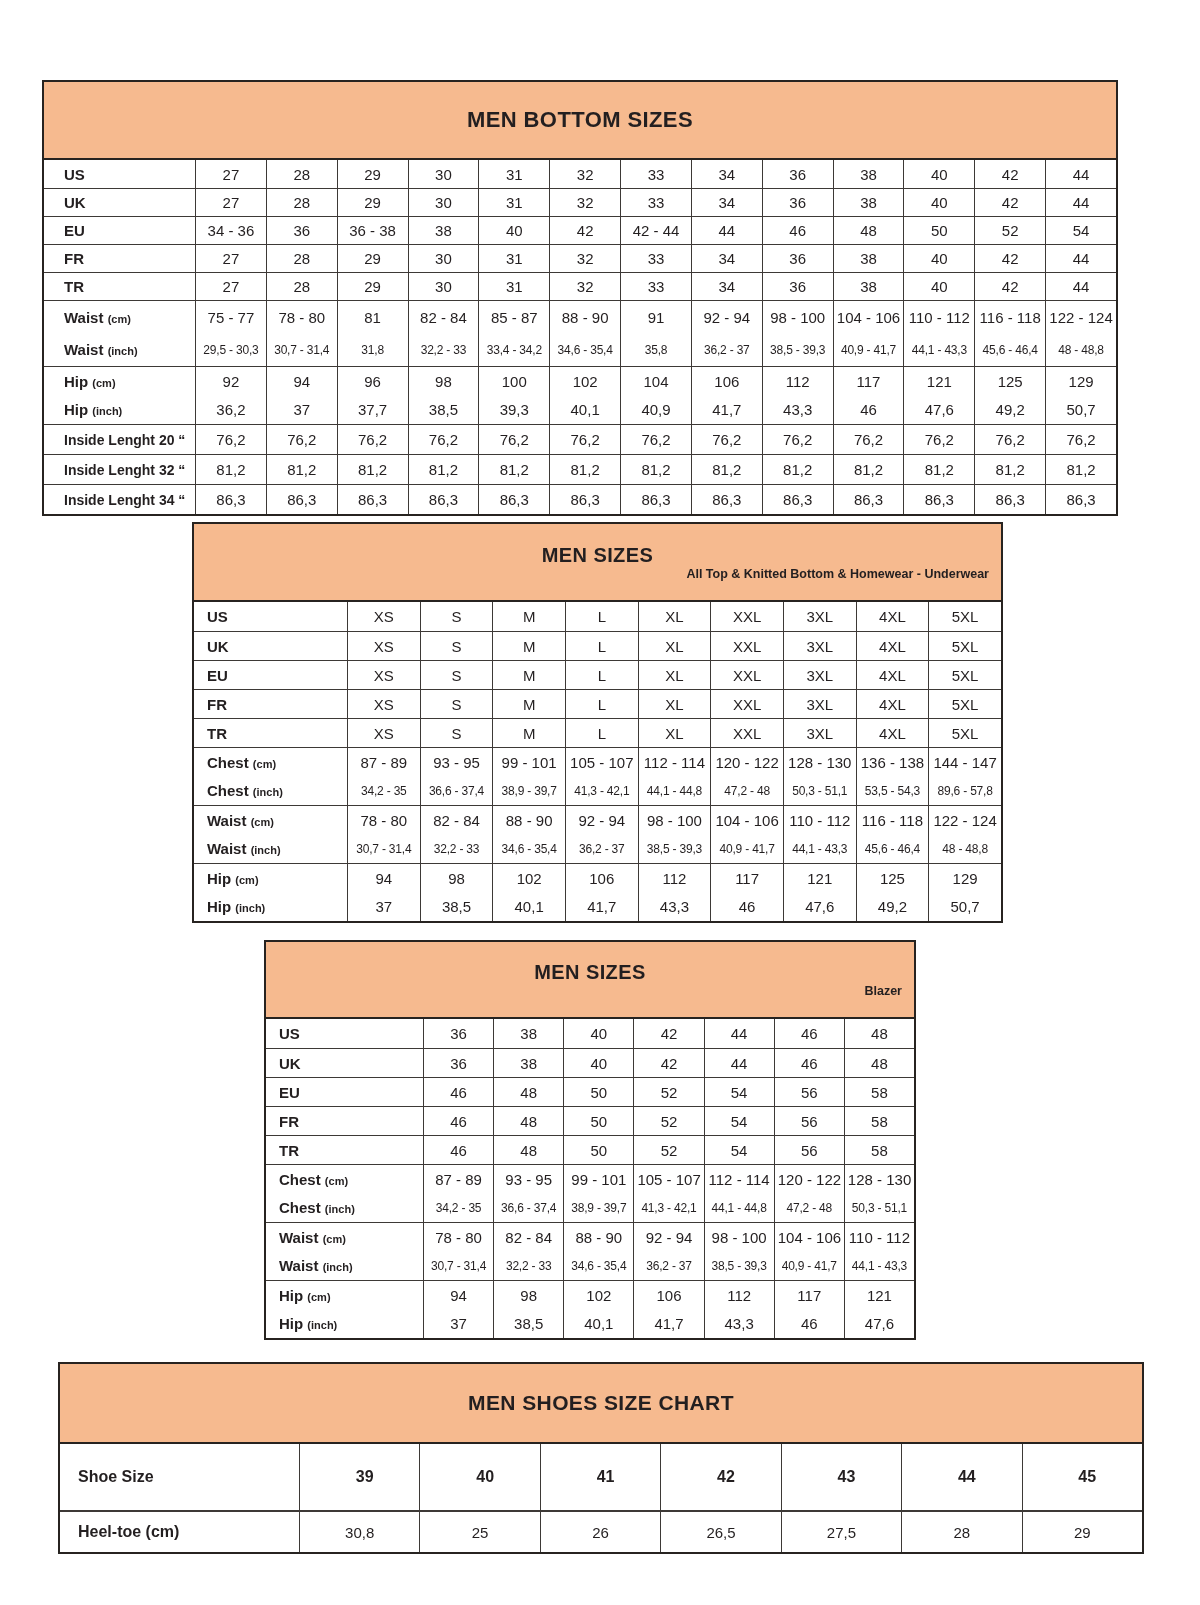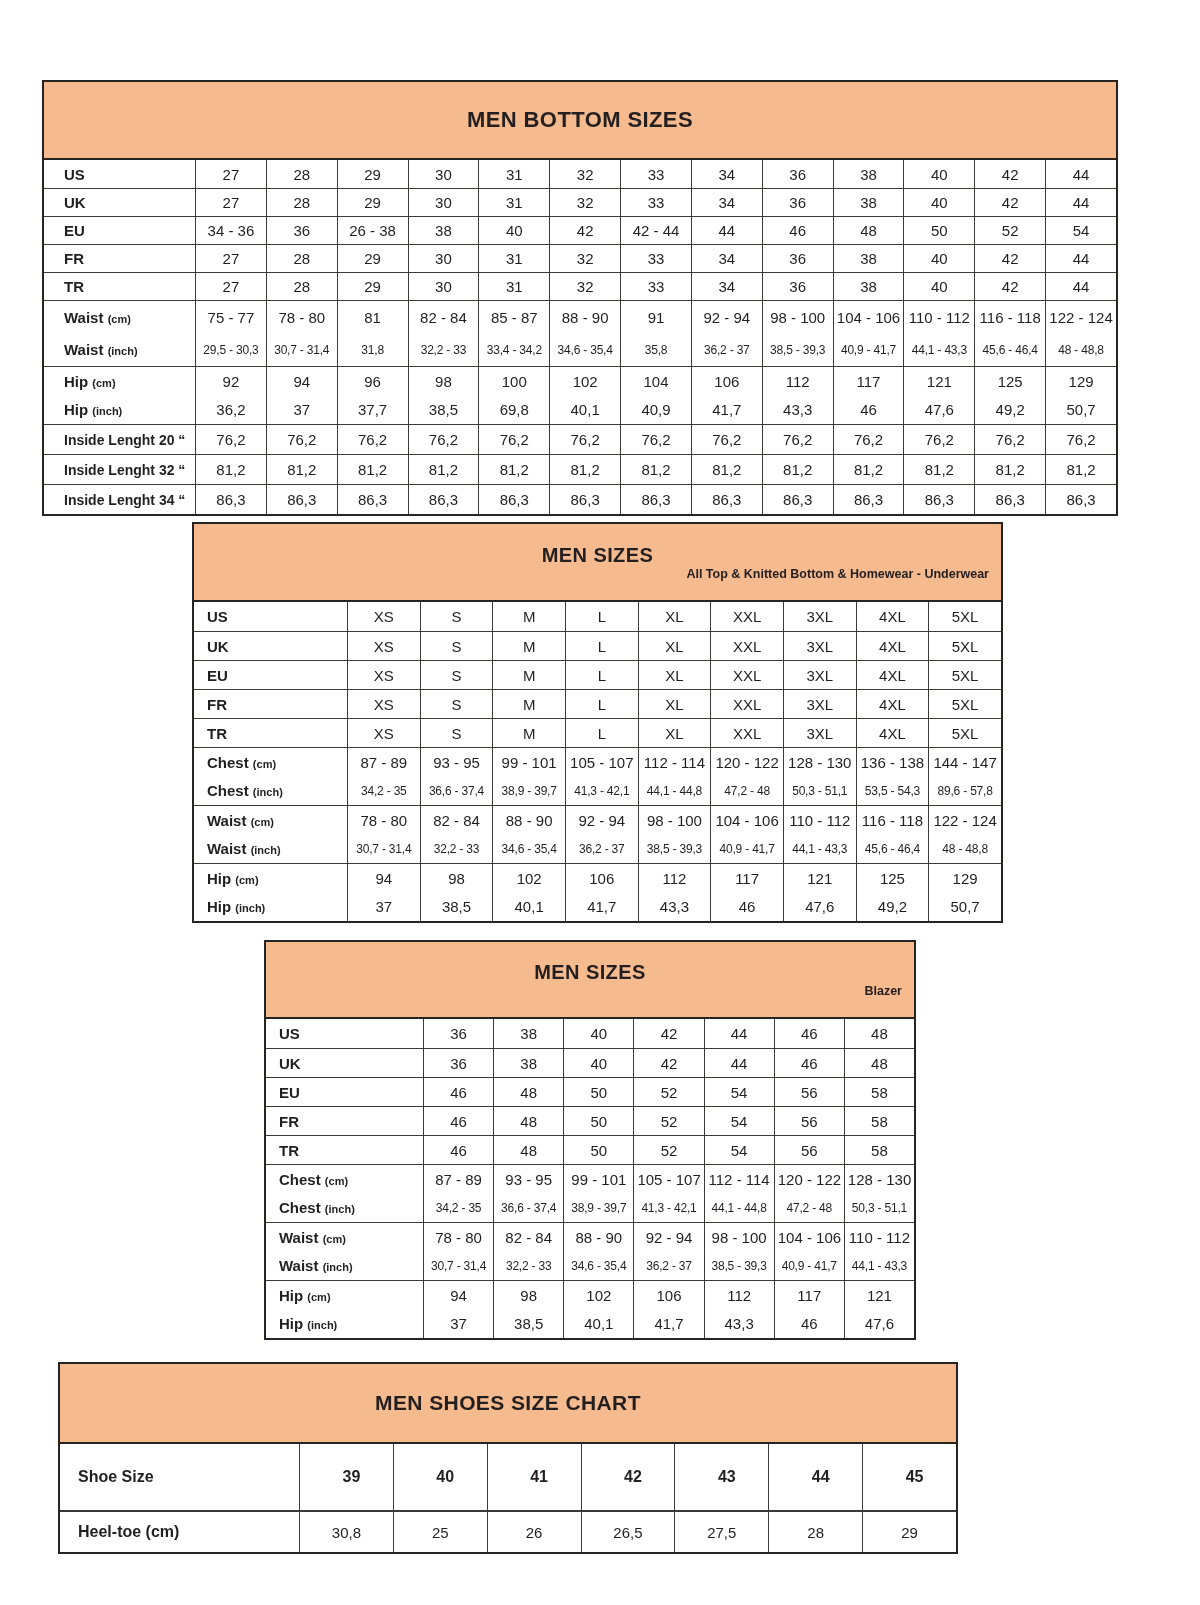--- a/index.html
+++ b/index.html
@@ -64,21 +64,21 @@
 
   
   #men-sizes-blazer{left:264px;top:940px;width:652px;}
   #men-sizes-blazer col.label-col{width:157px;}
   #men-sizes-blazer .t-title{font-size:20px;padding:7px 0 0 0;}
   #men-sizes-blazer .t-sub{font-size:12.5px;padding:0 0 7px 0;}
   #men-sizes-blazer th.rowlabel{padding-left:13px;}
   #men-sizes-blazer tbody tr{height:29px;}
 
   
-  #men-shoes{left:58px;top:1362px;width:900px;}
+  #men-shoes{left:58px;top:1362px;width:1086px;}
   #men-shoes col.label-col{width:239px;}
   #men-shoes .t-title{font-size:21px;padding:15px 0;}
   #men-shoes th.rowlabel{padding-left:18px;font-size:16px;}
   #men-shoes tbody tr:nth-child(1){height:66px;}
   #men-shoes tbody tr:nth-child(2){height:42px;}
   #men-shoes tbody th,#men-shoes tbody td{border-top-width:2px;margin-top:14px;}
   #men-shoes tbody tr:first-child th,#men-shoes tbody tr:first-child td{border-top:0;}
 </style>
 </head>
 <body>
@@ -139,21 +139,21 @@
             <td>36</td>
             <td>38</td>
             <td>40</td>
             <td>42</td>
             <td>44</td>
           </tr>
           <tr>
             <th class="rowlabel"><span class="lbl">EU</span></th>
             <td>34 - 36</td>
             <td>36</td>
-            <td>26 - 38</td>
+            <td>36 - 38</td>
             <td>38</td>
             <td>40</td>
             <td>42</td>
             <td>42 - 44</td>
             <td>44</td>
             <td>46</td>
             <td>48</td>
             <td>50</td>
             <td>52</td>
             <td>54</td>
@@ -237,21 +237,21 @@
             <td>121</td>
             <td>125</td>
             <td>129</td>
           </tr>
           <tr class="cont">
             <th class="rowlabel"><span class="lbl">Hip</span> <span class="unit">(inch)</span></th>
             <td>36,2</td>
             <td>37</td>
             <td>37,7</td>
             <td>38,5</td>
-            <td>69,8</td>
+            <td>39,3</td>
             <td>40,1</td>
             <td>40,9</td>
             <td>41,7</td>
             <td>43,3</td>
             <td>46</td>
             <td>47,6</td>
             <td>49,2</td>
             <td>50,7</td>
           </tr>
           <tr>

